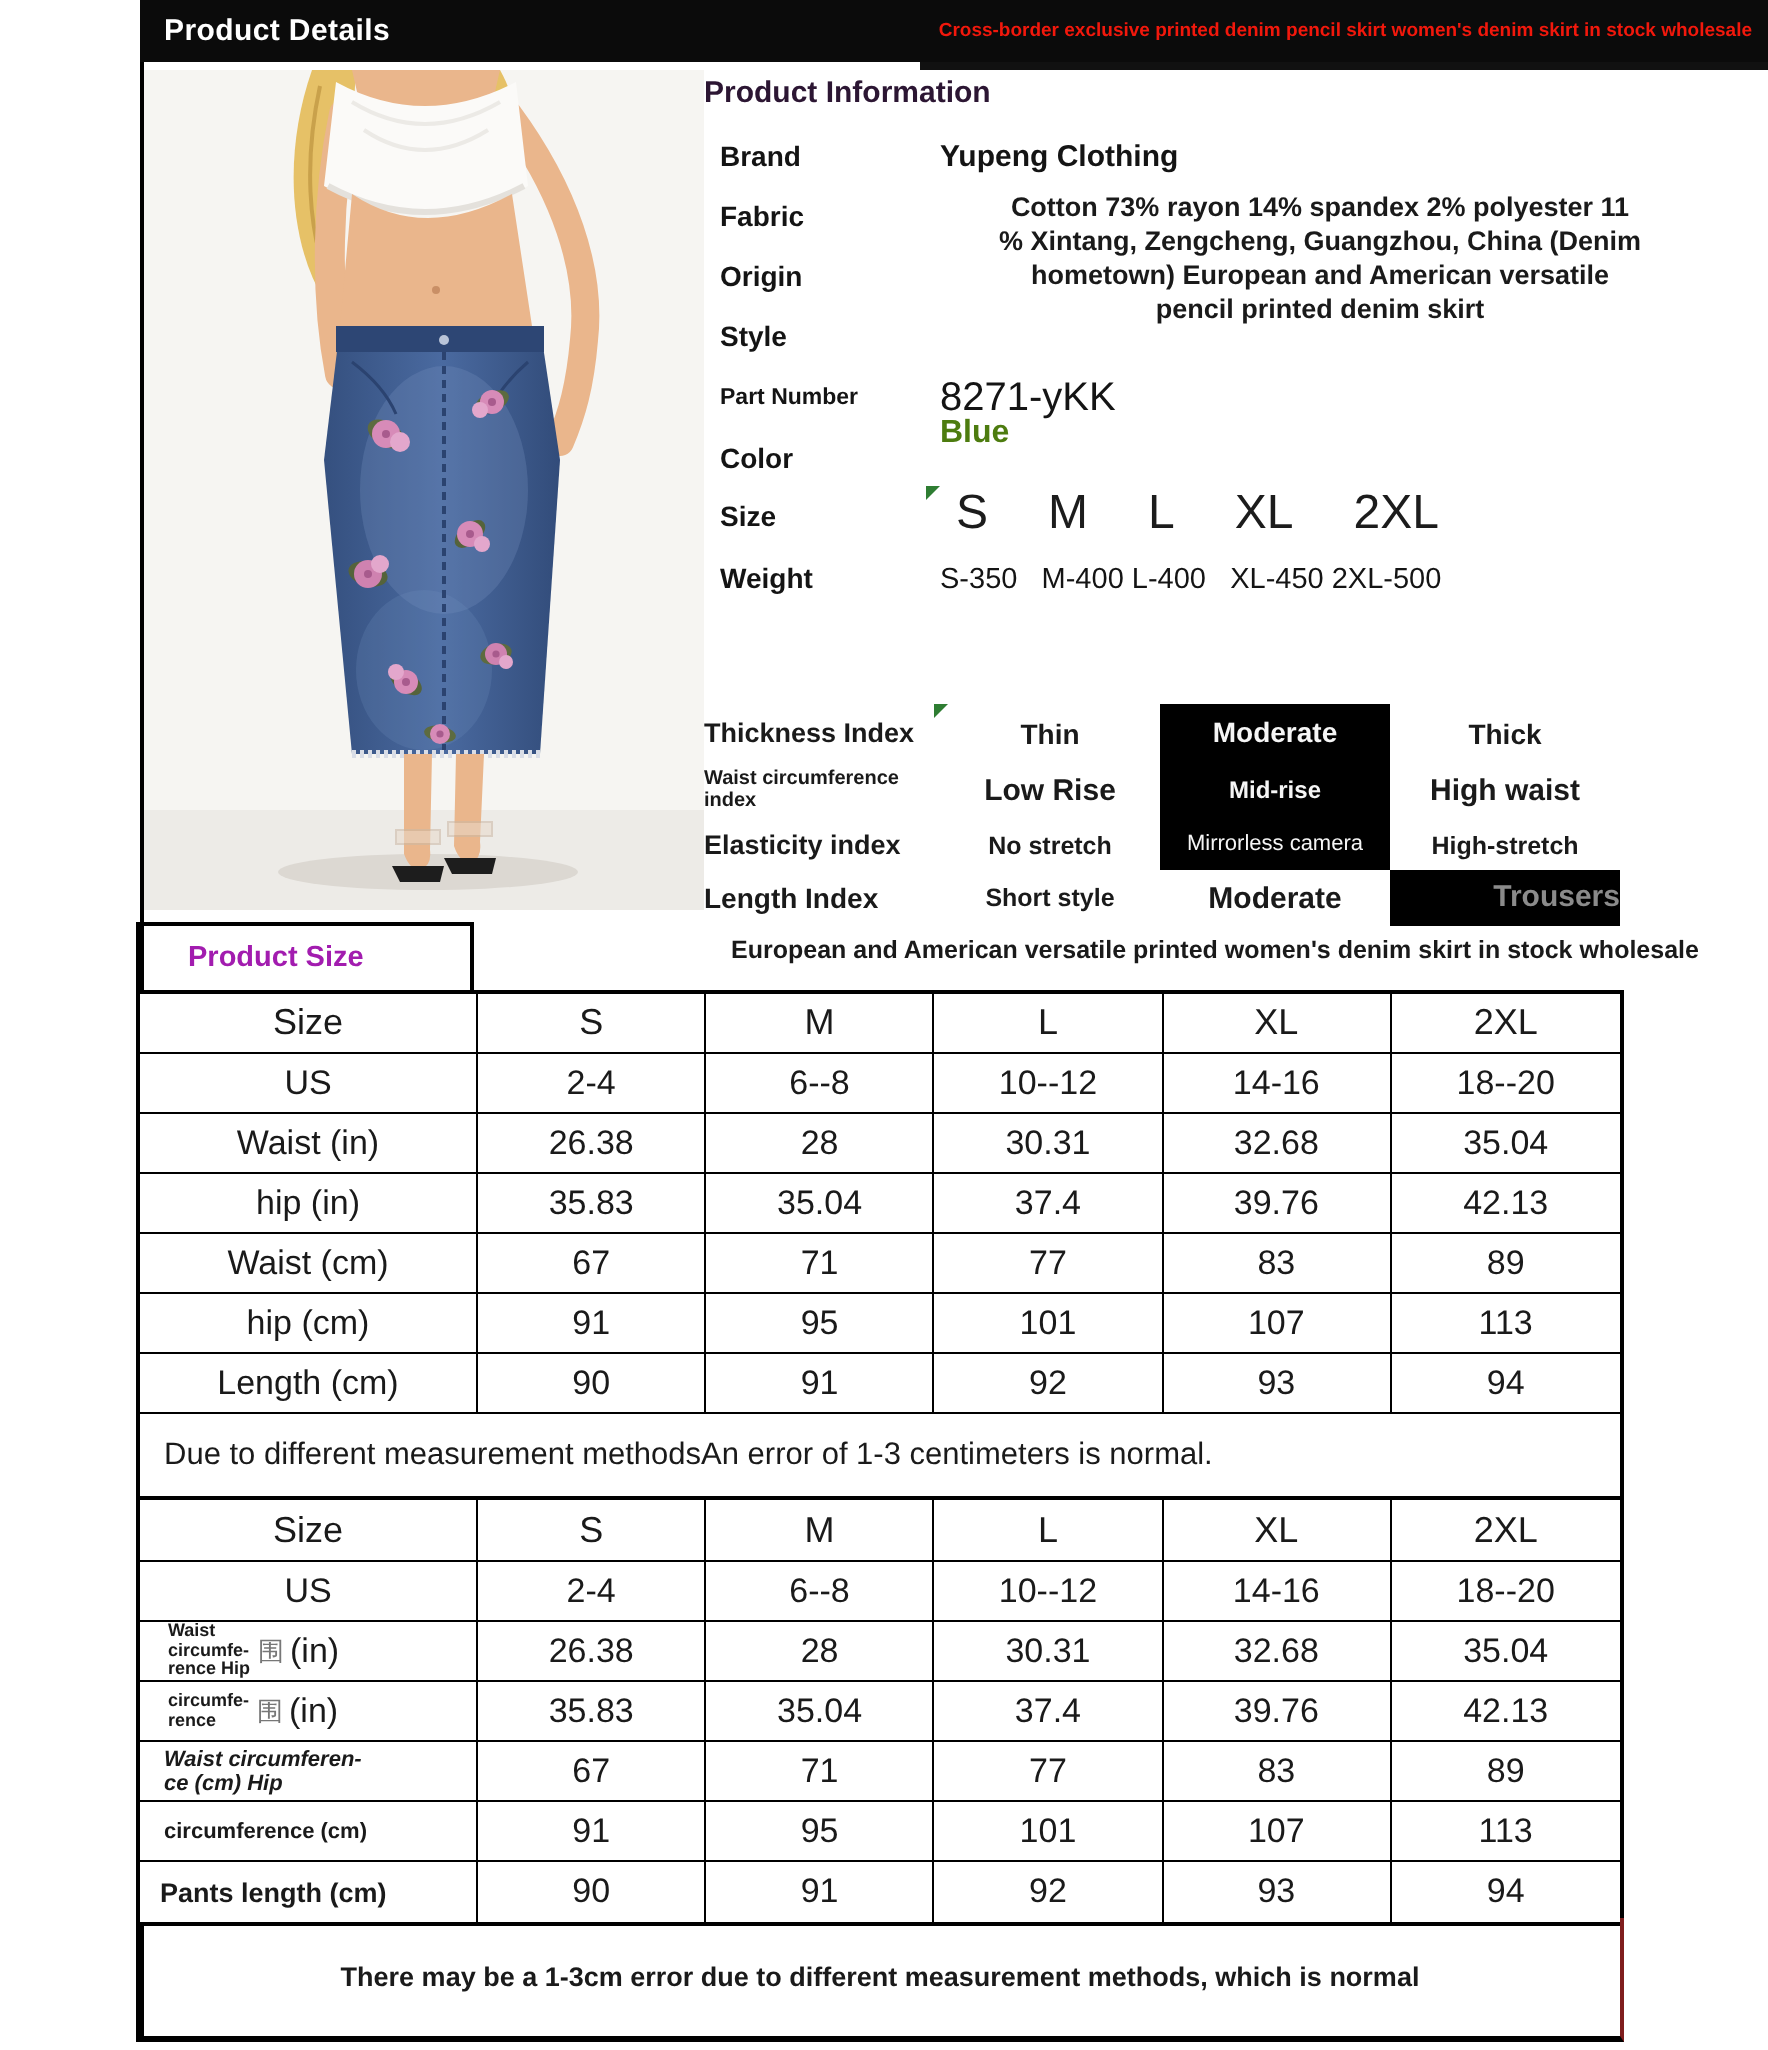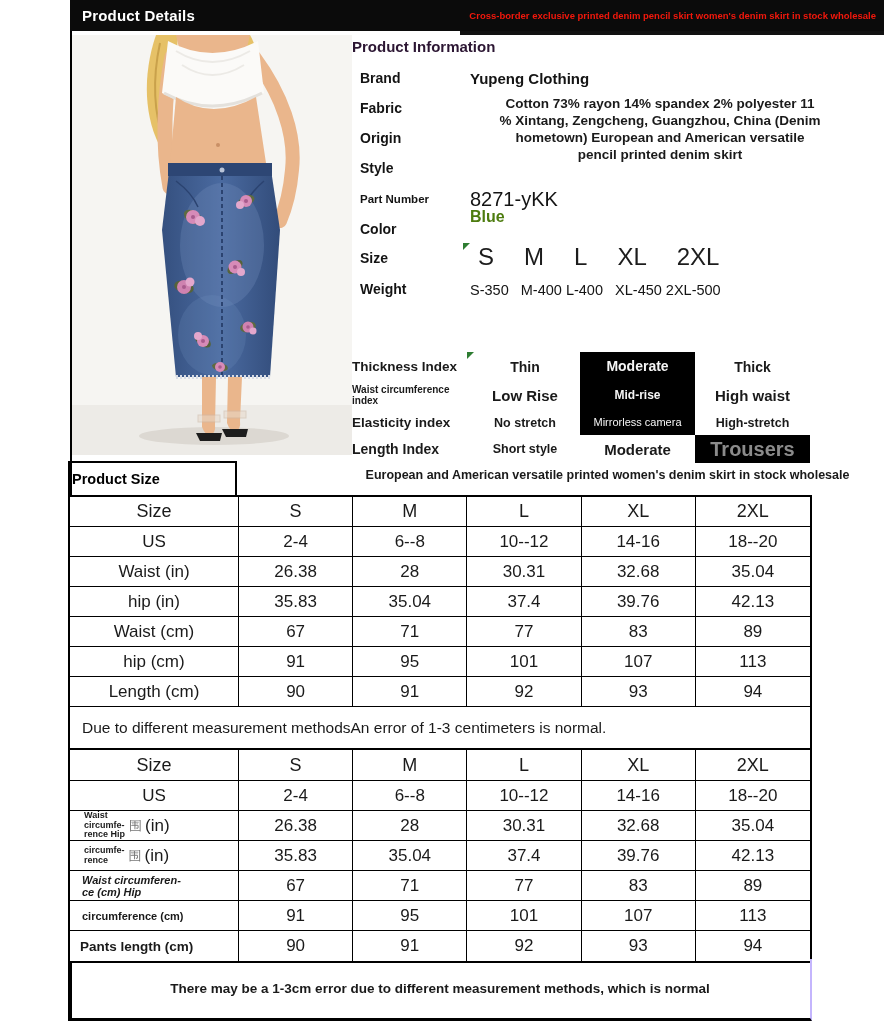--- a/index.html
+++ b/index.html
@@ -37,21 +37,21 @@
   .idx-label { width:118px; font-weight:700; }
   .idx-cell { text-align:center; font-weight:700; }
   .idx-c1 { width:110px; } .idx-c2 { width:115px; } .idx-c3 { width:115px; }
   .hl { background:#000; color:#f5f5f5; }
   .hl-gray { background:#000; color:#8b8b8b; }
   .r1 { height:29px; } .r2 { height:29px; } .r3 { height:25px; } .r4 { height:28px; }
   .small-label { font-size:10px; line-height:10.5px; white-space:pre-line; }
 
   
   .pstitle-box { position:absolute; left:68px; top:461px; width:169px; height:36px; border:2px solid #000;
-                 display:flex; align-items:center; padding-left:2px; font-size:14.5px; font-weight:700; color:#000000; }
+                 display:flex; align-items:center; padding-left:24px; font-size:14.5px; font-weight:700; color:#a21caf; }
   .banner { position:absolute; left:340px; top:468px; width:535px; text-align:center;
             font-size:12.5px; font-weight:700; }
   .tbl { position:absolute; left:68px; width:744px; border:2px solid #000; border-top:2px solid #000; background:#fff; }
   .t1 { top:495px; }
   .t2 { top:748px; }
   .trow { display:flex; border-bottom:1px solid #000; }
   .trow:last-child { border-bottom:none; }
   .tc { border-right:1px solid #000; display:flex; align-items:center; justify-content:center;
         font-size:17px; overflow:visible; }
   .tc:last-child { border-right:none; }
@@ -59,21 +59,21 @@
   .h30 { height:30px; } .h31 { height:31px; }
   .f18 { font-size:18px; }
   .note-row { display:flex; align-items:center; height:42px; padding-left:12px; font-size:15.5px; }
   .lab-left { justify-content:flex-start; padding-left:8px; }
   .tiny { font-size:9px; line-height:9.5px; font-weight:700; white-space:pre-line; }
   .small11 { font-size:11px; line-height:12px; font-weight:700; white-space:pre-line; }
   .glyph { font-size:13px; color:#777; margin:0 3px 0 4px; font-family:"DejaVu Sans",sans-serif; }
   .unit { font-size:17px; }
   .bold13 { font-size:13.5px; font-weight:700; }
   .bottom-box { position:absolute; left:68px; top:959px; width:744px; height:62px;
-                border-left:2px solid #000; border-right:2px solid #c4b5fd; border-bottom:3px solid #000;
+                border-left:2px solid #000; border-right:2px solid #7f1d1d; border-bottom:3px solid #000;
                 display:flex; align-items:center; justify-content:center; }
   .bottom-note { font-size:13.5px; font-weight:700; }
 </style>
 </head>
 <body>
 
 <div class="page">
 
   <div class="topbar">
     <div class="topbar-title">Product Details</div>
@@ -225,21 +225,21 @@
     <div class="idx-row r3">
       <div class="idx-label" style="font-size:13.5px;">Elasticity index</div>
       <div class="idx-cell idx-c1" style="font-size:12.5px;">No stretch</div>
       <div class="idx-cell idx-c2 hl" style="font-size:11px; font-weight:400; height:100%; line-height:25px;">Mirrorless camera</div>
       <div class="idx-cell idx-c3" style="font-size:12.5px;">High-stretch</div>
     </div>
     <div class="idx-row r4">
       <div class="idx-label" style="font-size:14px;">Length Index</div>
       <div class="idx-cell idx-c1" style="font-size:12.5px;">Short style</div>
       <div class="idx-cell idx-c2" style="font-size:15px;">Moderate</div>
-      <div class="idx-cell idx-c3 hl-gray" style="font-size:20px; height:100%; line-height:28px;">Trousers</div>
+      <div class="idx-cell idx-c3 hl-gray" style="font-size:15px; height:100%; line-height:28px;text-align:right;">Trousers</div>
     </div>
   </div>
 
   <div class="pstitle-box">Product Size</div>
   <div class="banner">European and American versatile printed women's denim skirt in stock wholesale</div>
 
   <div class="tbl t1">
     <div class="trow h30">
       <div class="tc tc-label f18">Size</div>
       <div class="tc tc-v f18">S</div>

